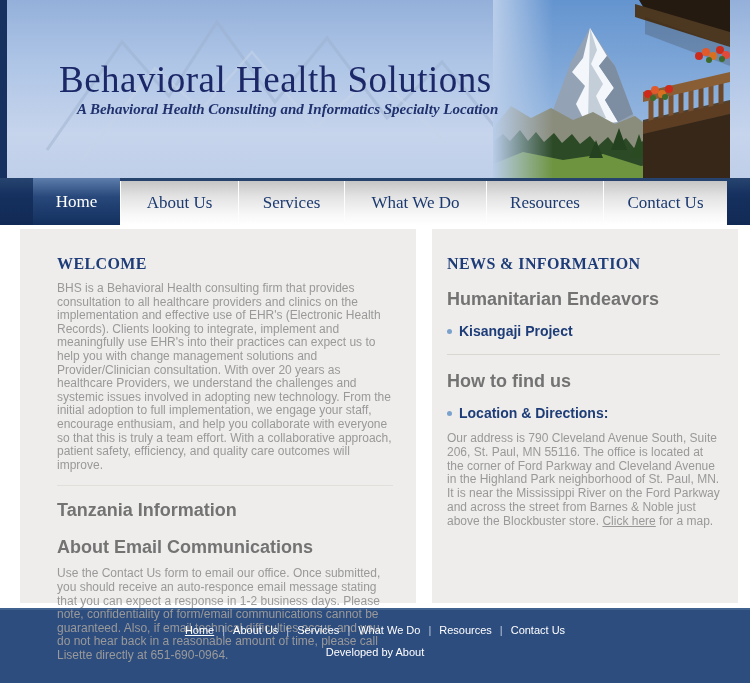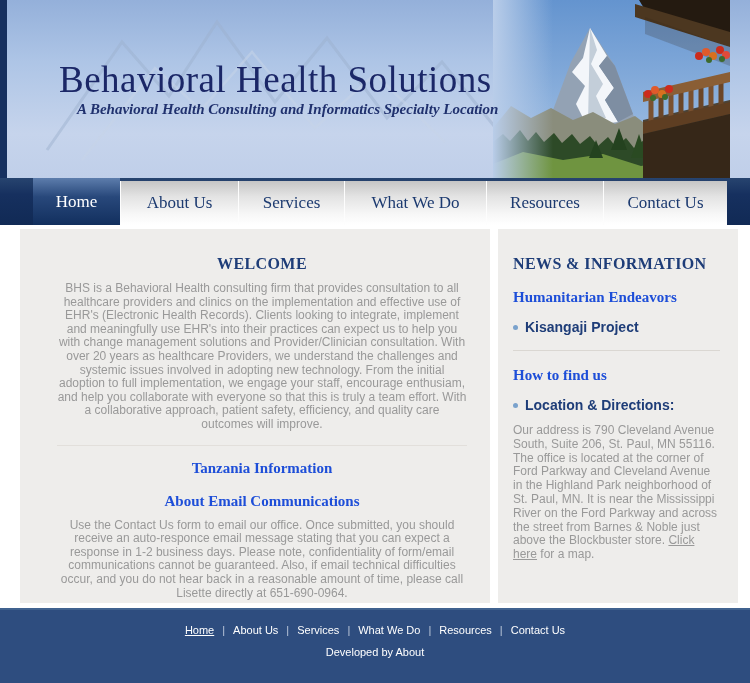--- a/index.html
+++ b/index.html
@@ -39,32 +39,31 @@
   }
   .tab.active {
     height:47px; color:#ffffff; border-left:none;
     background:linear-gradient(180deg,#5d7dac 0%,#28487b 40%,#122f5e 100%);
   }
   .w-home{width:87px;} .w-about{width:118px;} .w-services{width:106px;}
   .w-whatwedo{width:142px;} .w-resources{width:117px;} .w-contact{width:124px;}
   
   .content { display:flex; margin:4px 12px 5px 20px; height:374px; }
   .main-col {
-    width:470px; background:#eeedeb; margin-right:8px;
+    width:396px; background:#eeedeb; margin-right:16px;
     padding:26px 23px 0 37px;
-    text-align:center;
   }
   .side-col { flex:1; background:#eeedeb; padding:26px 18px 4px 15px; }
   .h-welcome, .h-news {
     font-family:"Liberation Serif", serif; font-size:16px; font-weight:bold;
     color:#1e3d78; letter-spacing:.4px;
   }
   .h-sub {
-    font-family:Liberation Serif, serif; font-size:15px; font-weight:bold;
-    color:#1d4ed8;
+    font-family:Liberation Sans, sans-serif; font-size:18px; font-weight:bold;
+    color:#737373;
   }
   .main-col p { font-size:12px; line-height:13.6px; color:#999999; margin-top:9px; }
   .side-col p { font-size:12px; line-height:13.8px; color:#999999; margin-top:11px; }
   .divider-main { border:none; border-top:1px solid #e2dfdb; margin-top:13px; }
   .divider-side { border:none; border-top:1px solid #dad7d2; margin-top:15px; }
   .mt14 { margin-top:14px; } .mt16 { margin-top:16px; }
   .bullet-line { display:flex; align-items:center; margin-top:13px; }
   .bullet {
     width:5px; height:5px; border-radius:50%; background:#7aa2cc;
     margin-right:7px; flex:0 0 auto;

